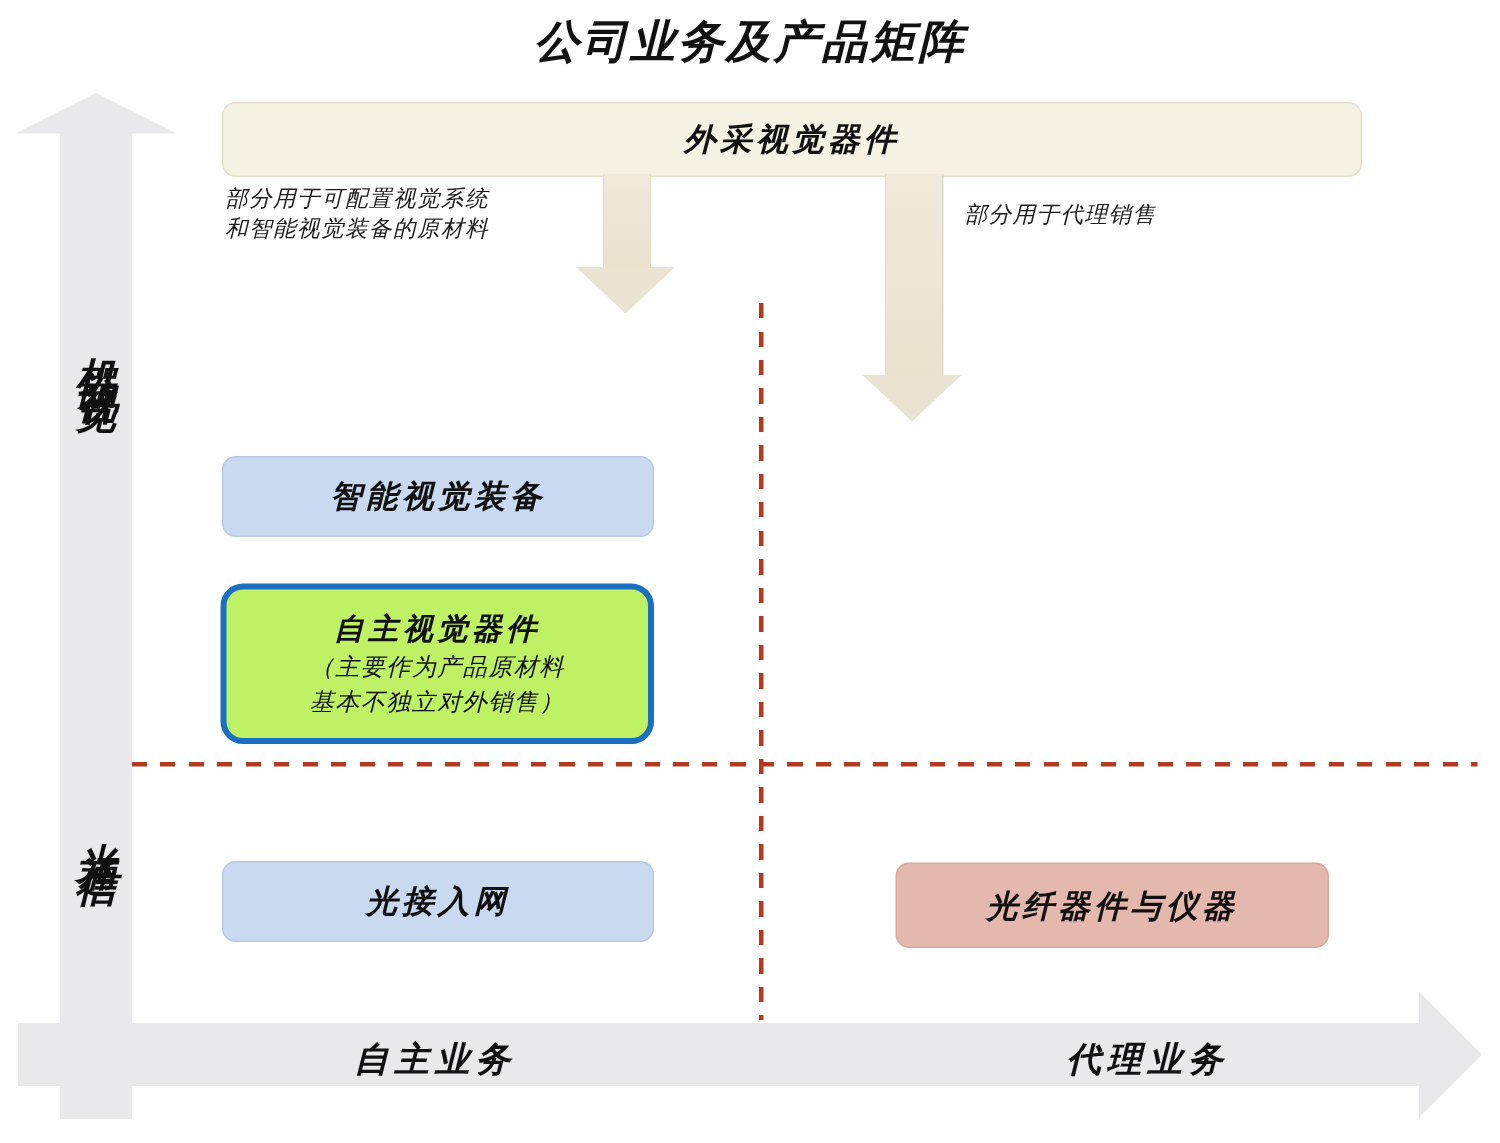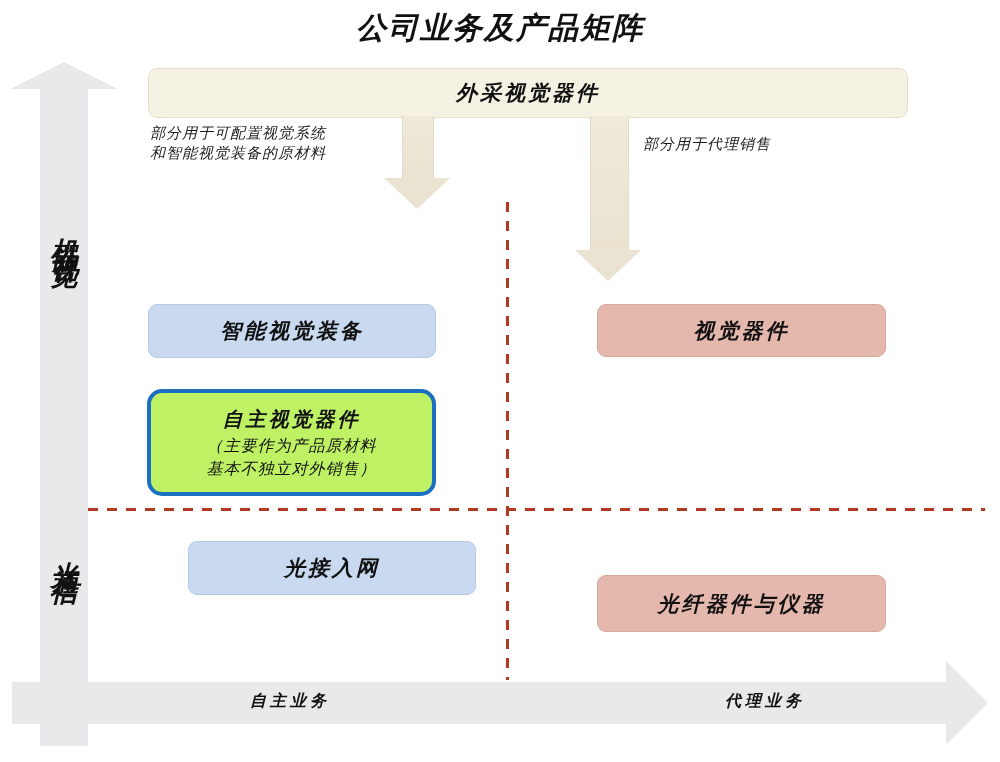--- a/index.html
+++ b/index.html
@@ -13,21 +13,21 @@
   .title{left:0;top:8px;width:1000px;text-align:center;font-size:30px;font-weight:bold;letter-spacing:2px;}
 
   
   .vshaft{left:40px;top:88px;width:48px;height:658px;background:#E9E9EB;}
   .vhead{left:10px;top:62px;width:0;height:0;border-left:54px solid transparent;border-right:54px solid transparent;border-bottom:27px solid #E9E9EB;}
   .hbar{left:12px;top:682px;width:934px;height:42px;background:#E9E9EB;}
   .hhead{left:946px;top:661px;width:0;height:0;border-top:42px solid transparent;border-bottom:42px solid transparent;border-left:42px solid #E9E9EB;}
   .vlabel{writing-mode:vertical-rl;text-orientation:upright;font-size:27px;font-weight:bold;letter-spacing:8px;line-height:28px;}
   .vlabel.machine{left:50px;top:216px;}
   .vlabel.optical{left:50px;top:540px;}
-  .xlabel{top:691px;width:220px;text-align:center;font-size:16px;font-weight:bold;letter-spacing:4px;}
+  .xlabel{top:691px;width:220px;text-align:center;font-size:23px;font-weight:bold;letter-spacing:4px;}
   .xlabel.own{left:180px;}
   .xlabel.agency{left:655px;}
 
   
   .supply-box{left:148px;top:68px;width:758px;height:48px;background:#F5F1E3;border:1px solid #E6DFCB;border-radius:9px;
     display:flex;align-items:center;justify-content:center;font-size:21px;font-weight:bold;letter-spacing:3px;}
 
   
   .cshaft{background:linear-gradient(to bottom,#F0EADB,#EAE2CF);border-left:1px solid #E2DAC4;border-right:1px solid #E2DAC4;}
   .cshaft.left{left:402px;top:116px;width:30px;height:63px;}
@@ -46,21 +46,21 @@
     background:repeating-linear-gradient(to bottom,#B23A20 0,#B23A20 10px,transparent 10px,transparent 19px);}
   .dash-h{left:88px;top:508px;width:897px;height:3px;
     background:repeating-linear-gradient(to right,#B23A20 0,#B23A20 10px,transparent 10px,transparent 19px);}
 
   
   .pbox{display:flex;align-items:center;justify-content:center;font-size:21px;font-weight:bold;letter-spacing:3px;border-radius:9px;}
   .pbox.blue{background:#C9DAF0;border:1px solid #B6C9E5;}
   .pbox.pink{background:#E5B8AE;border:1px solid #D8A79C;}
   .box-configurable{left:148px;top:233px;width:286px;height:52px;}
   .box-smart{left:148px;top:304px;width:286px;height:52px;}
-  .box-access{left:148px;top:541px;width:286px;height:52px;margin-left:40px;}
+  .box-access{left:148px;top:574px;width:286px;height:52px;}
   .box-vision{left:597px;top:304px;width:287px;height:51px;}
   .box-fiber{left:597px;top:563px;width:287px;height:55px;margin-top:12px;}
 
   
   .self-box{left:147px;top:389px;width:281px;height:99px;background:#bef264;border:4px solid #1B6FC1;border-radius:15px;
     display:flex;flex-direction:column;align-items:center;justify-content:center;text-align:center;}
   .self-box .self-title{font-size:20px;font-weight:bold;letter-spacing:3px;}
   .self-box .self-note{font-size:16px;line-height:21px;letter-spacing:1px;margin-top:2px;}
 
   
@@ -111,21 +111,18 @@
 
   <div class="abs self-box">
     <div class="self-title">自主视觉器件</div>
     <div class="self-note">（主要作为产品原材料</div>
     <div class="self-note">基本不独立对外销售）</div>
   </div>
 
   <div class="abs pbox blue box-access">
     <span>光接入网</span>
   </div>
-  <div class="abs pbox pink box-vision">
-    <span>视觉器件</span>
-  </div>
   <div class="abs pbox pink box-fiber">
     <span>光纤器件与仪器</span>
   </div>
 
 
 </div>
 
 </body></html>

